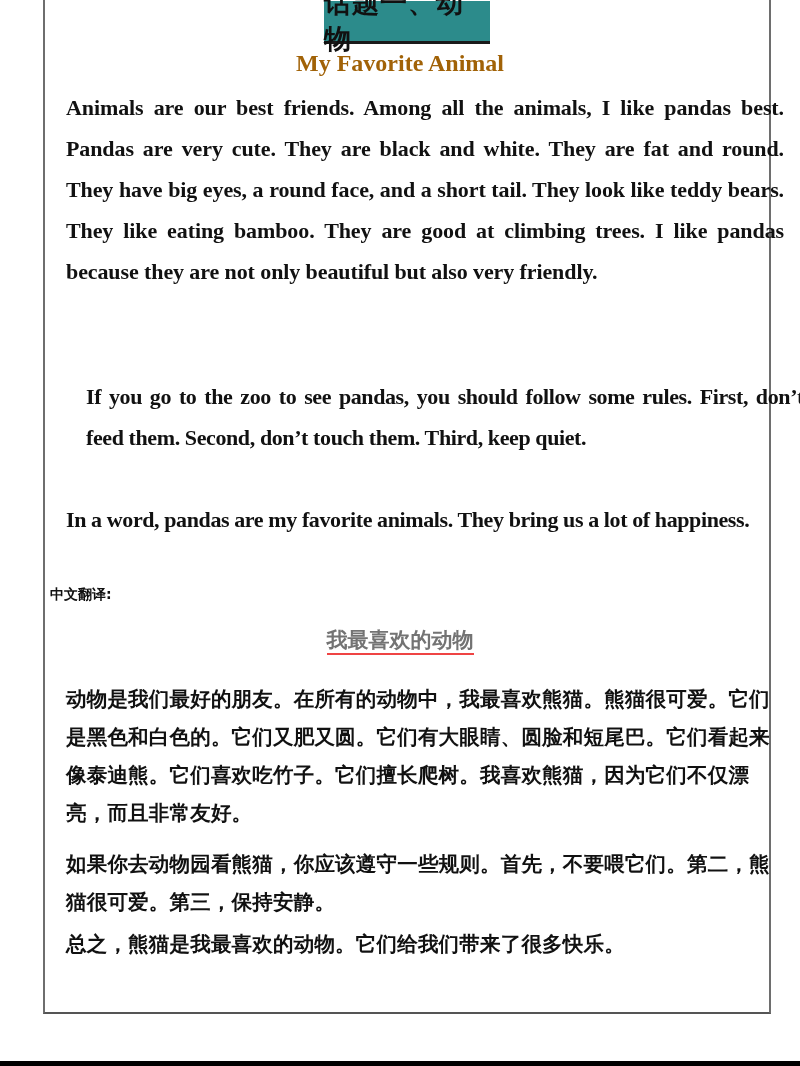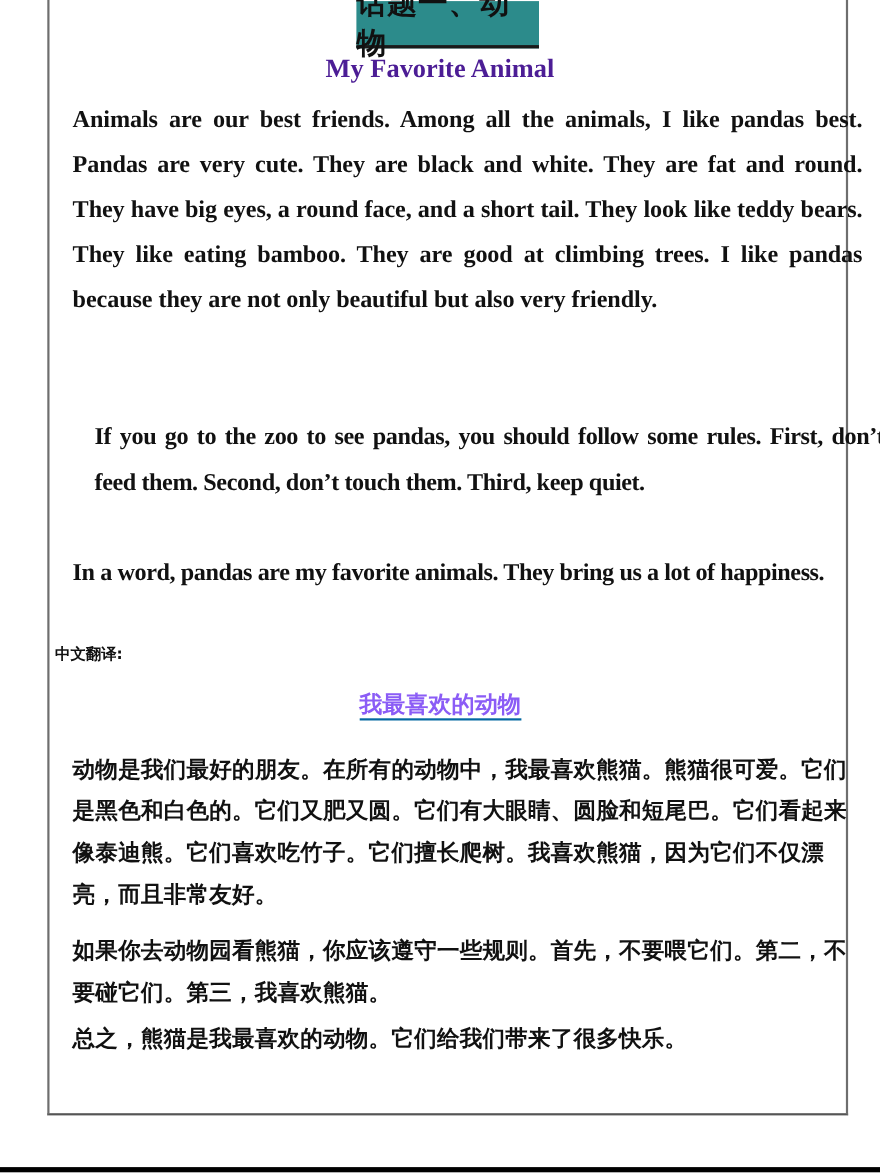--- a/index.html
+++ b/index.html
@@ -14,39 +14,39 @@
   }
   .topic {
     position:absolute; left:324px; top:1px; width:166px; height:40px;
     background:#2c8b8b; border-bottom:3px solid #1a1a1a;
     display:flex; align-items:center; justify-content:center;
     font-family:"DejaVu Serif","Liberation Serif",serif; font-weight:bold; font-size:27px;
     color:#111; letter-spacing:1px;
   }
   .en-title {
     position:absolute; left:0; width:800px; top:50px; text-align:center;
-    font-weight:bold; font-size:24px; color:#4c1d95;
+    font-weight:bold; font-size:24px; color:#a16207;
   }
   .para {
     position:absolute; left:66px; width:718px; font-weight:bold;
     font-size:22px; line-height:41px; text-align:justify; margin:0;
   }
   .p1 { top:87px; letter-spacing:-0.1px; }
   .p2 { top:376px; letter-spacing:-0.4px;margin-left:20px; }
   .p3 { top:499px; letter-spacing:-0.4px; }
   .cn-label {
     position:absolute; left:50px; top:586px; font-size:14px; font-weight:bold;
     font-family:"DejaVu Sans","Liberation Sans",sans-serif;
   }
   .cn-title {
     position:absolute; left:0; width:800px; top:626px; text-align:center;
   }
   .cn-title span {
     font-family:"DejaVu Sans","Liberation Sans",sans-serif; font-weight:bold; font-size:21px;
-    color:#8b5cf6; border-bottom:2px solid #0369a1; padding-bottom:1px;
+    color:#737373; border-bottom:2px solid #ef4444; padding-bottom:1px;
   }
   .cn {
     position:absolute; left:50px; width:720px; margin:16px;
     font-family:"DejaVu Sans","Liberation Sans",sans-serif; font-weight:bold;
     font-size:20.5px; line-height:38px; letter-spacing:0.2px;
   }
   .cn1 { top:664px; }
   .cn2 { top:829px; }
   .cn3 { top:909px; }
   .bottom-bar {
@@ -66,16 +66,16 @@
 <p class="para p2">If you go to the zoo to see pandas, you should follow some rules. First, don’t feed them. Second, don’t touch them. Third, keep quiet.</p>
 <p class="para p3">In a word, pandas are my favorite animals. They bring us a lot of happiness.</p>
 
 <div class="cn-label">中文翻译:</div>
 
 <div class="cn-title">
   <span>我最喜欢的动物</span>
 </div>
 
 <p class="cn cn1">动物是我们最好的朋友。在所有的动物中，我最喜欢熊猫。熊猫很可爱。它们是黑色和白色的。它们又肥又圆。它们有大眼睛、圆脸和短尾巴。它们看起来像泰迪熊。它们喜欢吃竹子。它们擅长爬树。我喜欢熊猫，因为它们不仅漂亮，而且非常友好。</p>
-<p class="cn cn2">如果你去动物园看熊猫，你应该遵守一些规则。首先，不要喂它们。第二，不要碰它们。第三，我喜欢熊猫。</p>
+<p class="cn cn2">如果你去动物园看熊猫，你应该遵守一些规则。首先，不要喂它们。第二，熊猫很可爱。第三，保持安静。</p>
 <p class="cn cn3">总之，熊猫是我最喜欢的动物。它们给我们带来了很多快乐。</p>
 
 <div class="bottom-bar"></div>
 
 </body></html>

